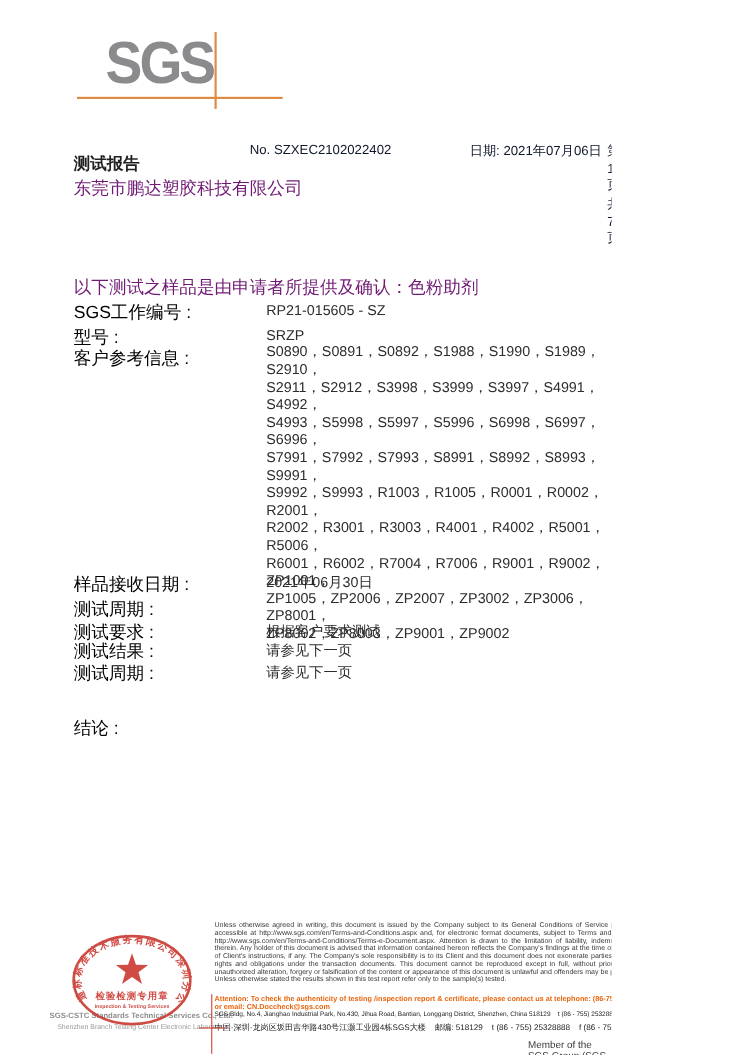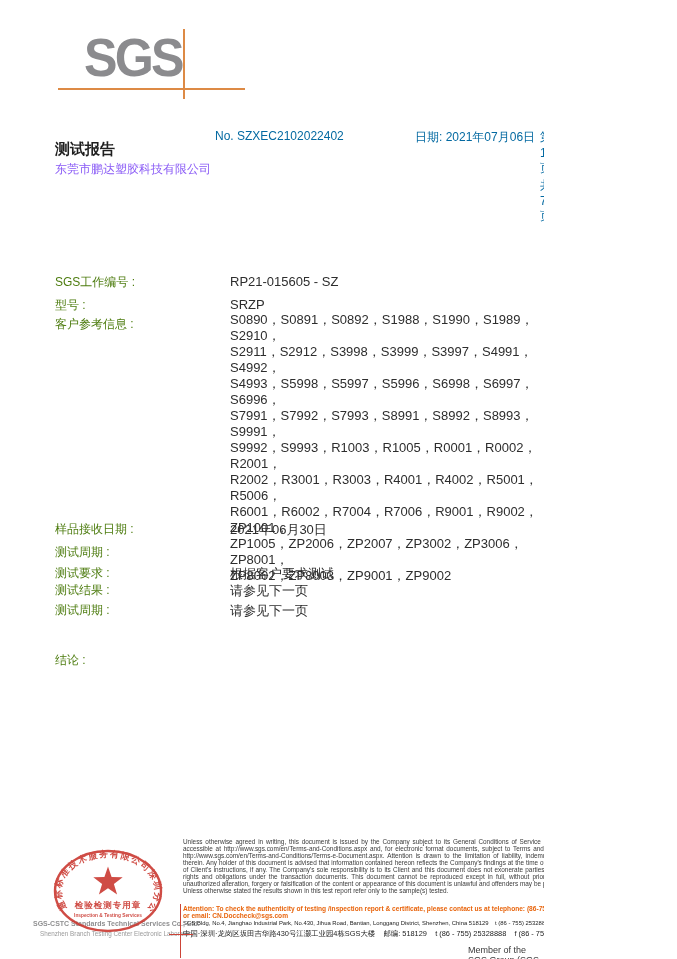--- a/index.html
+++ b/index.html
@@ -1,30 +1,30 @@
 <!DOCTYPE html>
 <html><head>
 <meta charset="utf-8">
 <style>
   html,body{margin:0;padding:0;background:#ffffff;}
   .page{position:relative;width:544px;height:959px;background:#ffffff;overflow:hidden;
-        font-family:"Liberation Sans","DejaVu Sans",sans-serif;color:#2d2d2d;}
+        font-family:"Liberation Sans","DejaVu Sans",sans-serif;color:#2d2d2d;margin-left:12px;}
   .abs{position:absolute;}
   
   .logo-text{position:absolute;left:84px;top:30px;font-size:54px;line-height:1;font-weight:800;
              letter-spacing:-3px;color:#8b8b8e;transform:scaleX(0.93);transform-origin:left top;}
   .logo-hline{position:absolute;left:58px;top:88px;width:187px;height:2px;background:#dd8a45;}
   .logo-vline{position:absolute;left:183px;top:29px;width:2px;height:70px;background:#dd8a45;}
   
   .title{position:absolute;left:55px;top:140px;font-size:15px;font-weight:700;color:#1f1f1f;}
-  .hmeta{position:absolute;top:129px;font-size:12px;color:#0369a1;}
+  .hmeta{position:absolute;top:129px;font-size:12px;color:#0f172a;}
   
-  .lbl{position:absolute;left:55px;font-size:12px;color:#4d7c0f;}
+  .lbl{position:absolute;left:55px;font-size:16px;color:#000000;}
   .val{position:absolute;left:230px;font-size:13px;color:#2d2d2d;}
-  .txt12{font-size:12px;color:#8b5cf6;}
+  .txt12{font-size:16px;color:#701a75;}
   .reflist{line-height:16px;white-space:pre-line;}
   .conclusion{width:399px;line-height:22px;}
   
   .f-company{position:absolute;left:33px;top:920px;font-size:7px;font-weight:700;color:#8f8f90;}
   .f-lab{position:absolute;left:40px;top:930px;font-size:6.3px;color:#9a9a9a;}
   .disclaimer{position:absolute;left:183px;top:838px;width:478px;font-size:6.4px;line-height:7px;
               text-align:justify;color:#3a3a3a;}
   .attention{position:absolute;left:183px;top:905px;width:478px;font-size:6.6px;line-height:7.2px;
              font-weight:700;color:#e8640c;white-space:pre-line;}
   .addr-en{position:absolute;left:183px;top:920px;width:490px;font-size:5.9px;color:#222;white-space:pre;}
@@ -43,20 +43,21 @@
   <div class="logo-hline"></div>
   <div class="logo-vline"></div>
 
   <div class="title">测试报告</div>
   <div class="hmeta" style="left:215px;">No. SZXEC2102022402</div>
   <div class="hmeta" style="left:415px;">日期: 2021年07月06日</div>
   <div class="hmeta" style="left:540px;">第1页,共7页</div>
 
   <div class="abs txt12" style="left:55px;top:161px;">东莞市鹏达塑胶科技有限公司</div>
 
+  <div class="abs txt12" style="left:55px;top:251px;">以下测试之样品是由申请者所提供及确认：色粉助剂</div>
 
   <div class="lbl" style="top:274px;">SGS工作编号 :</div>
   <div class="val" style="top:274px;">RP21-015605 - SZ</div>
 
   <div class="lbl" style="top:297px;">型号 :</div>
   <div class="val" style="top:297px;">SRZP</div>
 
   <div class="lbl" style="top:316px;">客户参考信息 :</div>
   <div class="val reflist" style="top:312px;">S0890，S0891，S0892，S1988，S1990，S1989，S2910，
 S2911，S2912，S3998，S3999，S3997，S4991，S4992，

